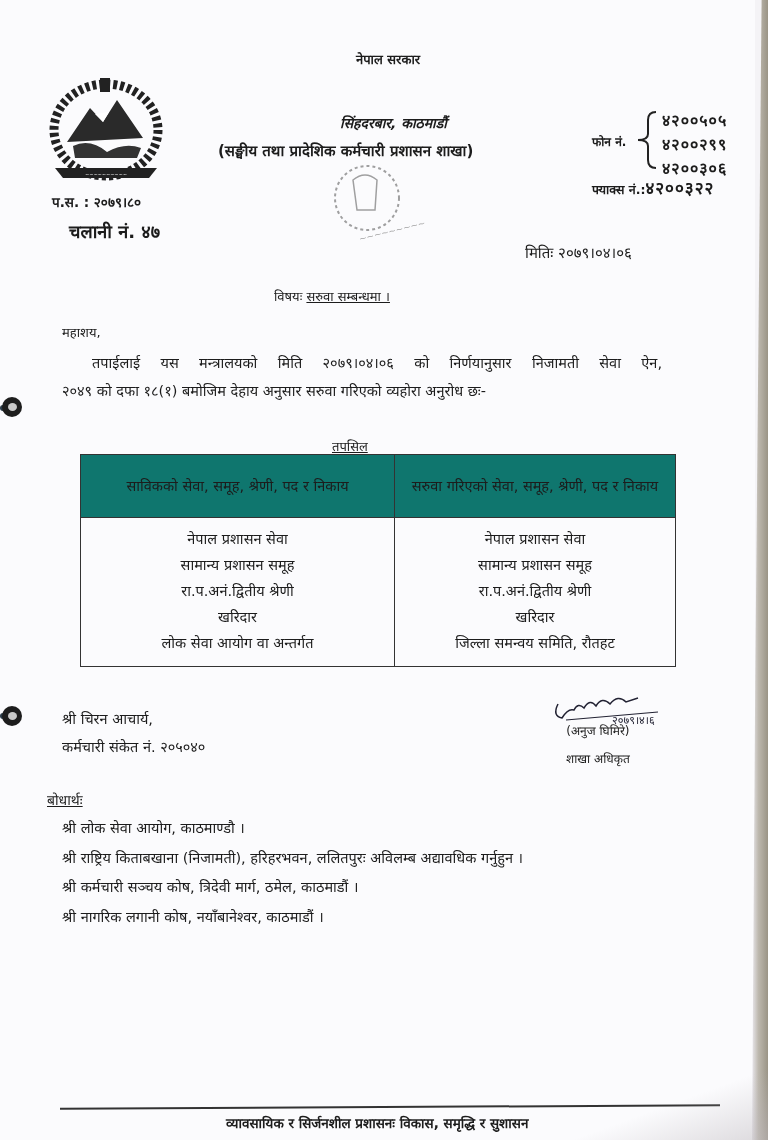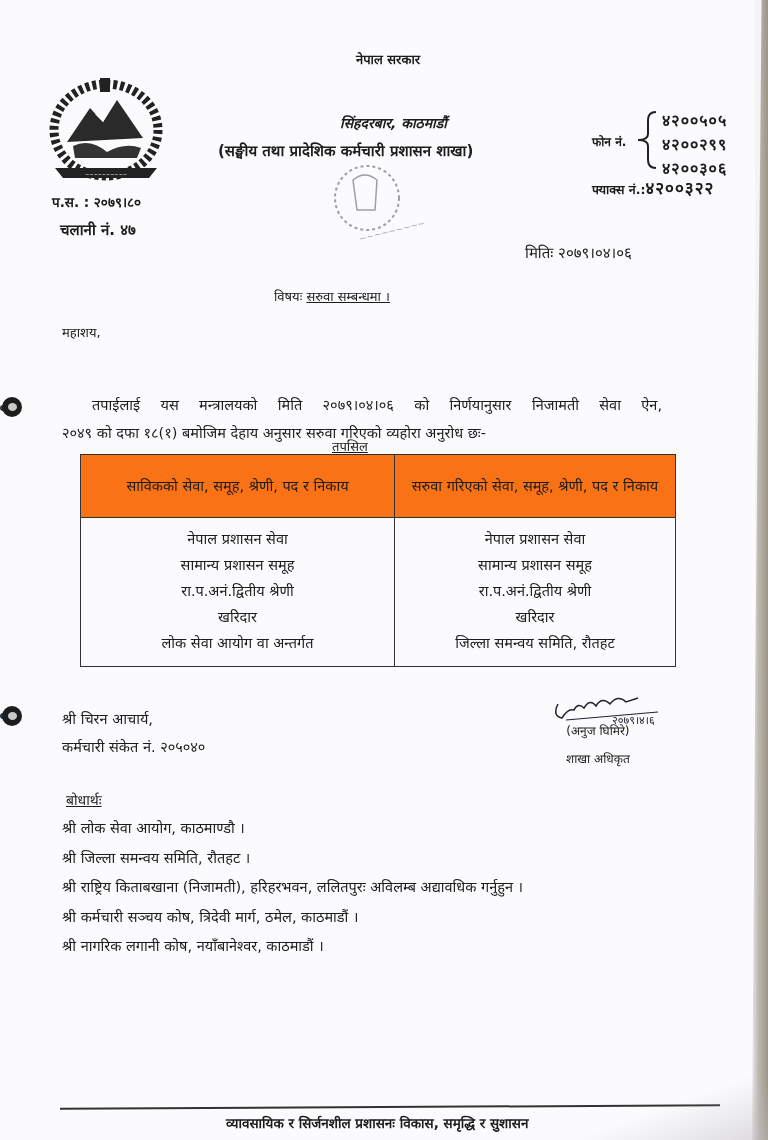--- a/index.html
+++ b/index.html
@@ -30,48 +30,48 @@
 
   .emblem { left:45px; top:72px; width:122px; height:112px; }
 
   .phone-label { left:592px; top:133px; font-size:12px; font-weight:bold; }
   .brace { left:636px; top:110px; width:22px; height:60px; }
   .phone-list { left:662px; top:109px; font-size:16px; line-height:24px; font-weight:bold; letter-spacing:1px; }
   .fax { left:592px; top:176px; font-size:12.5px; font-weight:bold; }
   .fax .val { font-size:17px; letter-spacing:1px; }
 
   .ps { left:52px; top:193px; font-size:13.5px; font-weight:bold; }
-  .chalani { left:60px; top:219px; font-size:15px; font-weight:bold; }
+  .chalani { left:69px; top:219px; font-size:18px; font-weight:bold; }
 
   .stamp { left:305px; top:160px; width:120px; height:92px; opacity:.55; }
 
   .date { left:525px; top:242px; font-size:15px; }
 
   .subject { left:274px; top:287px; font-size:13px; }
   .subject .u { text-decoration:underline; }
 
   .salutation { left:62px; top:323px; font-size:13px; }
   .body-text { left:62px; top:349px; width:600px; font-size:14.5px; line-height:28px; white-space:normal; }
-  .body-text .l1 { display:block; padding-left:30px; text-align:justify; text-align-last:justify;margin-top:42px; }
+  .body-text .l1 { display:block; padding-left:30px; text-align:justify; text-align-last:justify; }
   .body-text .l2 { display:block; }
 
   .tapasil { left:332px; top:437px; font-size:13px; text-decoration:underline; }
 
   .table-wrap { left:80px; top:454px; width:596px; }
   table { border-collapse:collapse; width:596px; font-size:14.5px; }
-  th { background:#f97316; font-weight:normal; border:1.5px solid #333; height:58px; text-align:center; vertical-align:middle; padding:2px 10px; line-height:24px; }
+  th { background:#0f766e; font-weight:normal; border:1.5px solid #333; height:58px; text-align:center; vertical-align:middle; padding:2px 10px; line-height:24px; }
   td { border:1.5px solid #333; text-align:center; vertical-align:top; padding:8px 8px 10px; line-height:26px;margin-left:28px; }
   td.col1 { width:297px; }
 
   .addressee { left:62px; top:705px; font-size:14.5px; line-height:28px; }
 
   .signature { left:548px; top:690px; width:120px; height:40px; }
   .signer { left:566px; top:717px; font-size:12px; line-height:28px; text-align:center; }
 
-  .cc-title { left:66px; top:790px; font-size:14px; text-decoration:underline;text-align:right; }
+  .cc-title { left:47px; top:790px; font-size:14px; text-decoration:underline;text-align:right; }
   .cc-list { left:62px; top:814px; font-size:14.5px; line-height:29.5px; }
 
   .footer-rule { left:60px; top:1106px; width:660px; height:2px; background:#333; transform:rotate(-.3deg); }
   .footer { left:226px; top:1114px; font-size:13.5px; font-weight:bold; }
 
   .punch { width:20px; height:20px; border-radius:50%; background:#1d1d1d; }
   .punch::after { content:""; position:absolute; left:6px; top:6px; width:9px; height:8px; border-radius:50%; background:#c9c9c9; }
   .punch-1 { left:2px; top:397px; }
   .punch-2 { left:2px; top:706px; }
   .tail { height:6px; width:12px; background:#2a3a48; border-radius:3px; }
@@ -174,21 +174,20 @@
     <text x="64" y="34" font-size="11" fill="#223" font-family="DejaVu Sans, sans-serif">२०७९।४।६</text>
   </svg>
   <div class="abs signer">
     <div>(अनुज घिमिरे)</div>
     <div>शाखा अधिकृत</div>
   </div>
 
   <div class="abs cc-title">बोधार्थः</div>
   <div class="abs cc-list">
     <div>श्री लोक सेवा आयोग, काठमाण्डौ ।</div>
-    <div>श्री जिल्ला समन्वय समिति, रौतहट ।</div>
     <div>श्री राष्ट्रिय किताबखाना (निजामती), हरिहरभवन, ललितपुरः अविलम्ब अद्यावधिक गर्नुहुन ।</div>
     <div>श्री कर्मचारी सञ्चय कोष, त्रिदेवी मार्ग, ठमेल, काठमाडौं ।</div>
     <div>श्री नागरिक लगानी कोष, नयाँबानेश्वर, काठमाडौं ।</div>
   </div>
 
   <div class="abs footer-rule"></div>
   <div class="abs footer">व्यावसायिक र सिर्जनशील प्रशासनः विकास, समृद्धि र सुशासन</div>
 
   <div class="abs tail tail-1"></div>
   <div class="abs punch punch-1"></div>

